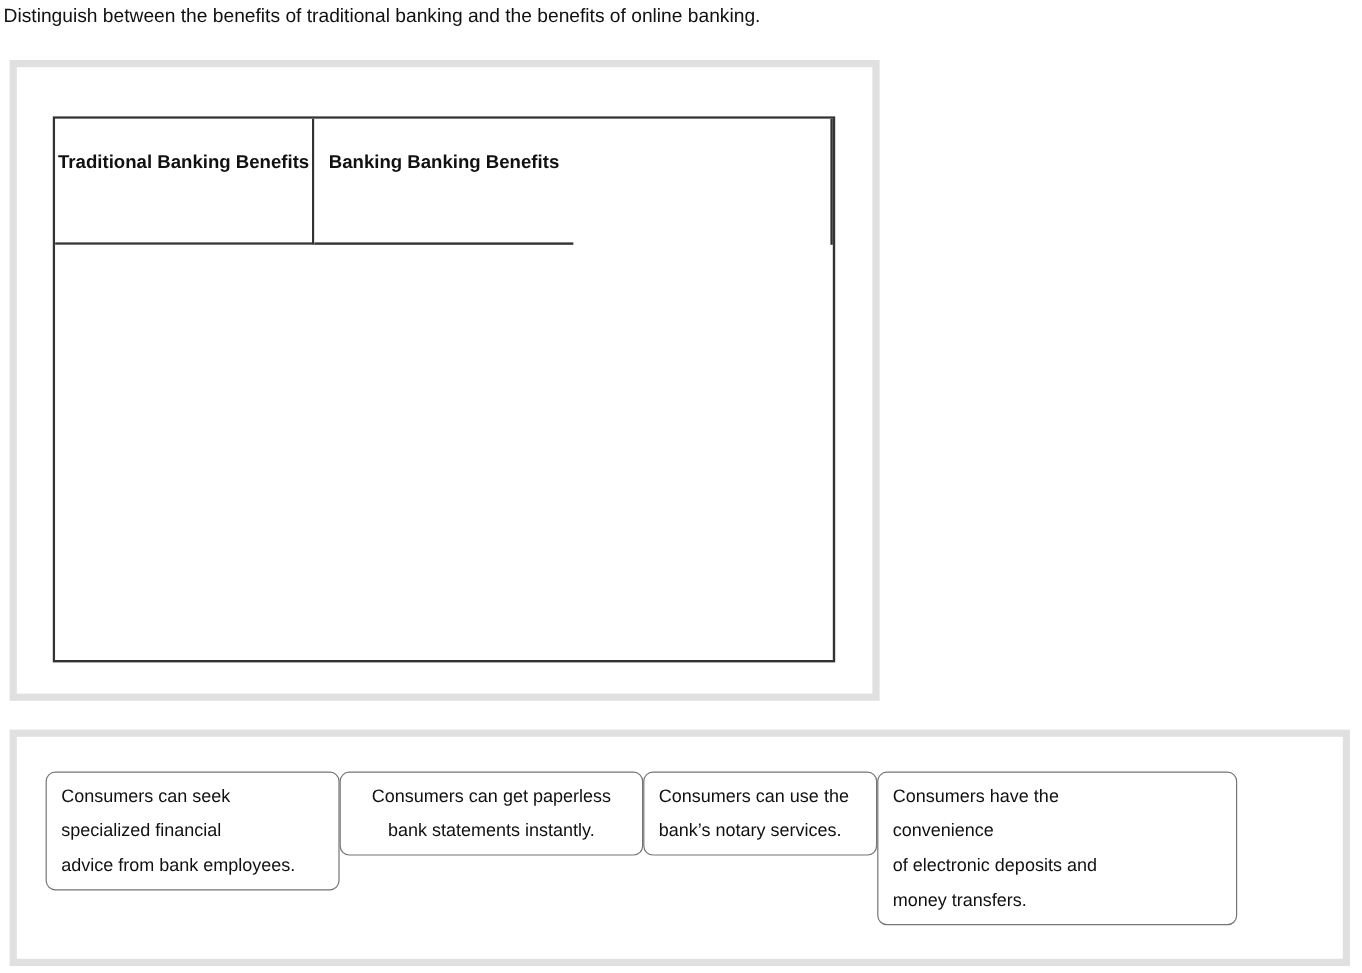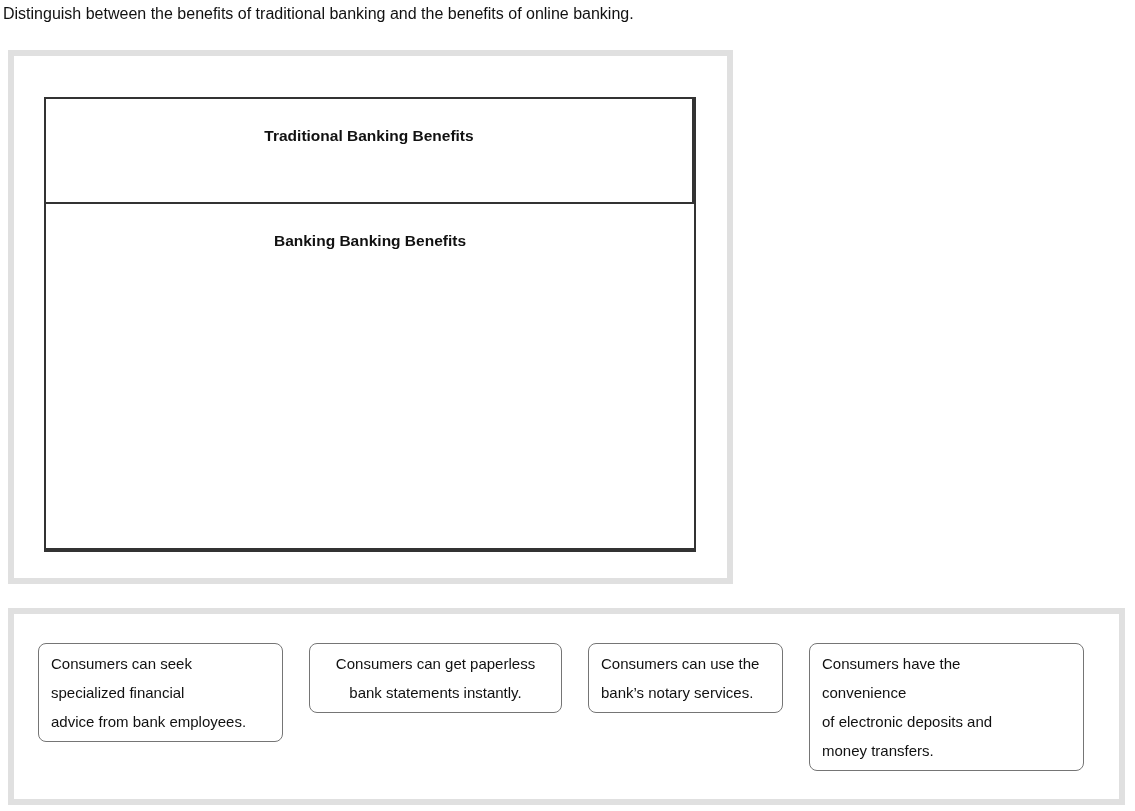--- a/index.html
+++ b/index.html
@@ -44,21 +44,21 @@
     background: var(--bg);
   }
   .sort-table {
     position: absolute;
     left: 30px;
     top: 41px;
     width: 652px;
     height: 455px;
     border: 2px solid var(--table_border);
     display: grid;
-    grid-template-columns: 1fr;
+    grid-template-columns: 1fr 1fr 1fr;
     grid-template-rows: 105px 1fr;
     background: var(--bg);
   }
   .cell { background: var(--bg); }
   .cell.left { border-right: 2px solid var(--table_border); }
   .cell.header {
     border-bottom: 2px solid var(--table_border);
     display: flex;
     justify-content: center;
     align-items: flex-start;
@@ -73,38 +73,37 @@
     left: 8px;
     top: 608px;
     width: 1117px;
     height: 197px;
     border: 6px solid var(--frame);
     background: var(--bg);
   }
   .tray-row {
     display: flex;
     align-items: flex-start;
-    gap: 26px;
     padding: 29px 0 0 24px;
   }
   .card {
     border: 1px solid var(--card_border);
     border-radius: 8px;
     background: var(--bg);
     padding: 5px 12px;
     font-size: 15px;
     line-height: 29px;
     white-space: pre-line;
     color: var(--text);
     cursor: grab;
   }
   .card-1 { width: 245px; }
   .card-2 { width: 253px; text-align: center; }
   .card-3 { width: 195px; }
-  .card-4 { width: 275px; }
+  .card-4 { width: 300px; }
 </style>
 </head>
 <body>
 
 <div class="stage">
 
   <div class="prompt">Distinguish between the benefits of traditional banking and the benefits of online banking.</div>
 
   <div class="board">
     <div class="sort-table">

